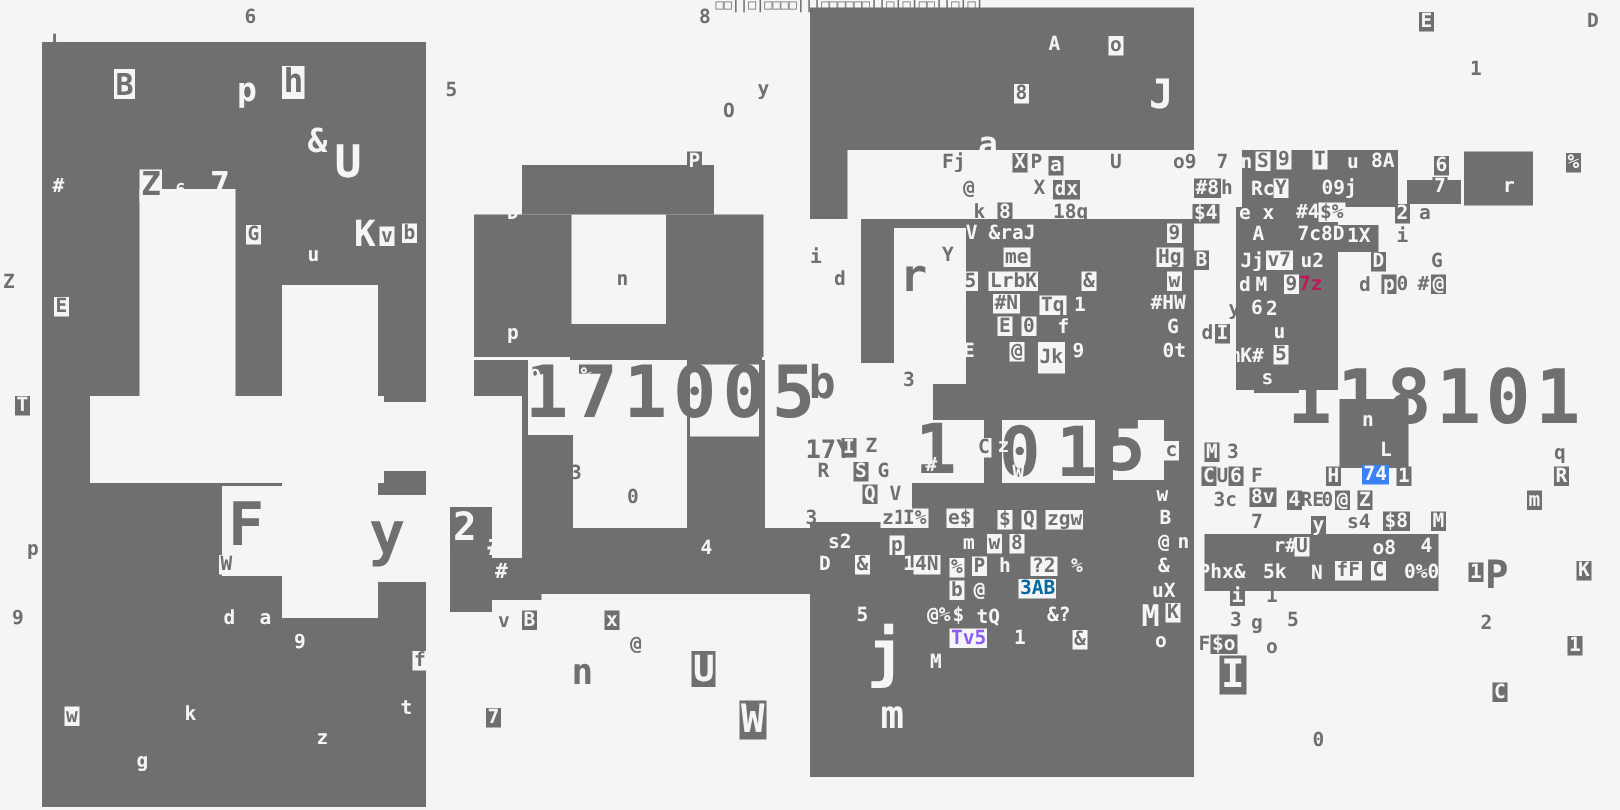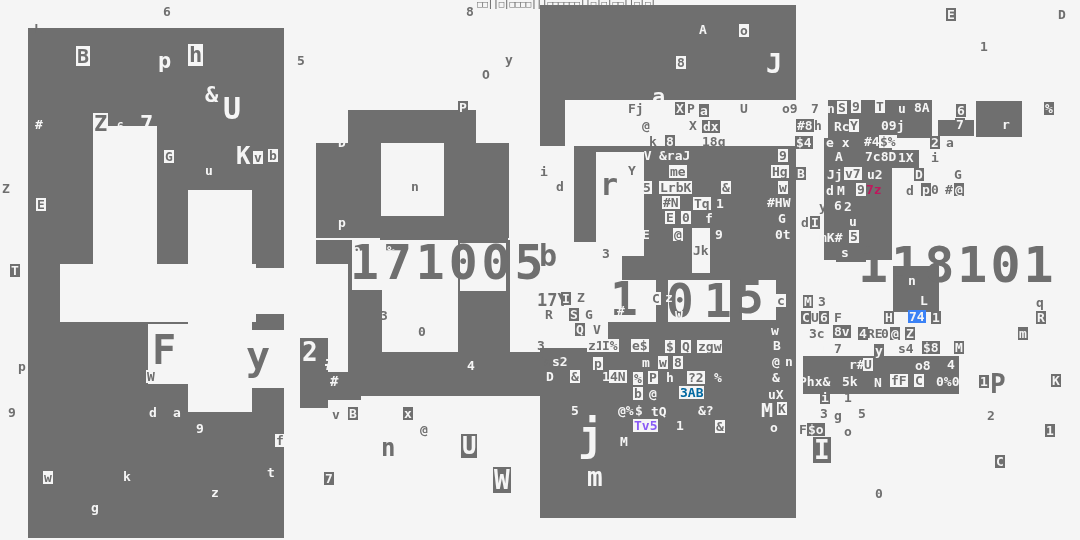--- a/index.html
+++ b/index.html
@@ -150,21 +150,21 @@
     <span class="glyph" style="left: 721px; top: 181px; font-size: 13px; color: rgb(111, 111, 111); background: rgb(245, 245, 245); padding: 0px 1px;">&amp;</span>
     <span class="glyph" style="left: 634px; top: 196px; font-size: 13px; color: rgb(245, 245, 245);">6</span>
     <span class="glyph" style="left: 662px; top: 196px; font-size: 13px; color: rgb(111, 111, 111); background: rgb(245, 245, 245); padding: 0px 1px;">#N</span>
     <span class="glyph" style="left: 693px; top: 197px; font-size: 13px; color: rgb(111, 111, 111); background: rgb(245, 245, 245); padding: 0px 1px;">Tq</span>
     <span class="glyph" style="left: 716px; top: 197px; font-size: 13px; color: rgb(245, 245, 245);">1</span>
     <span class="glyph" style="left: 665px; top: 211px; font-size: 13px; color: rgb(111, 111, 111); background: rgb(245, 245, 245); padding: 0px 1px;">E</span>
     <span class="glyph" style="left: 681px; top: 211px; font-size: 13px; color: rgb(111, 111, 111); background: rgb(245, 245, 245); padding: 0px 1px;">0</span>
     <span class="glyph" style="left: 705px; top: 212px; font-size: 13px; color: rgb(245, 245, 245);">f</span>
     <span class="glyph" style="left: 642px; top: 228px; font-size: 13px; color: rgb(245, 245, 245);">E</span>
     <span class="glyph" style="left: 673px; top: 228px; font-size: 13px; color: rgb(111, 111, 111); background: rgb(245, 245, 245); padding: 0px 1px;">@</span>
-    <span class="glyph" style="left: 692px; top: 228px; font-size: 13px; color: rgb(111, 111, 111); background: rgb(245, 245, 245); padding: 16px 1px;">Jk</span>
+    <span class="glyph" style="left: 692px; top: 228px; font-size: 13px; color: rgb(111, 111, 111); background: rgb(245, 245, 245); padding: 4px 1px;">Jk</span>
     <span class="glyph" style="left: 715px; top: 228px; font-size: 13px; color: rgb(245, 245, 245);">9</span>
     <span class="glyph" style="left: 778px; top: 149px; font-size: 13px; color: rgb(111, 111, 111); background: rgb(245, 245, 245); padding: 0px 1px;">9</span>
     <span class="glyph" style="left: 771px; top: 165px; font-size: 13px; color: rgb(111, 111, 111); background: rgb(245, 245, 245); padding: 0px 1px;">Hg</span>
     <span class="glyph" style="left: 778px; top: 181px; font-size: 13px; color: rgb(111, 111, 111); background: rgb(245, 245, 245); padding: 0px 1px;">w</span>
     <span class="glyph" style="left: 767px; top: 196px; font-size: 13px; color: rgb(245, 245, 245);">#HW</span>
     <span class="glyph" style="left: 778px; top: 212px; font-size: 13px; color: rgb(245, 245, 245);">G</span>
     <span class="glyph" style="left: 775px; top: 228px; font-size: 13px; color: rgb(245, 245, 245);">0t</span>
     <span class="glyph" style="left: 651px; top: 292px; font-size: 13px; color: rgb(111, 111, 111); background: rgb(245, 245, 245); padding: 0px 1px;">C</span>
     <span class="glyph" style="left: 665px; top: 291px; font-size: 13px; color: rgb(245, 245, 245);">z</span>
     <span class="glyph" style="left: 617px; top: 304px; font-size: 13px; color: rgb(245, 245, 245);">#</span>

